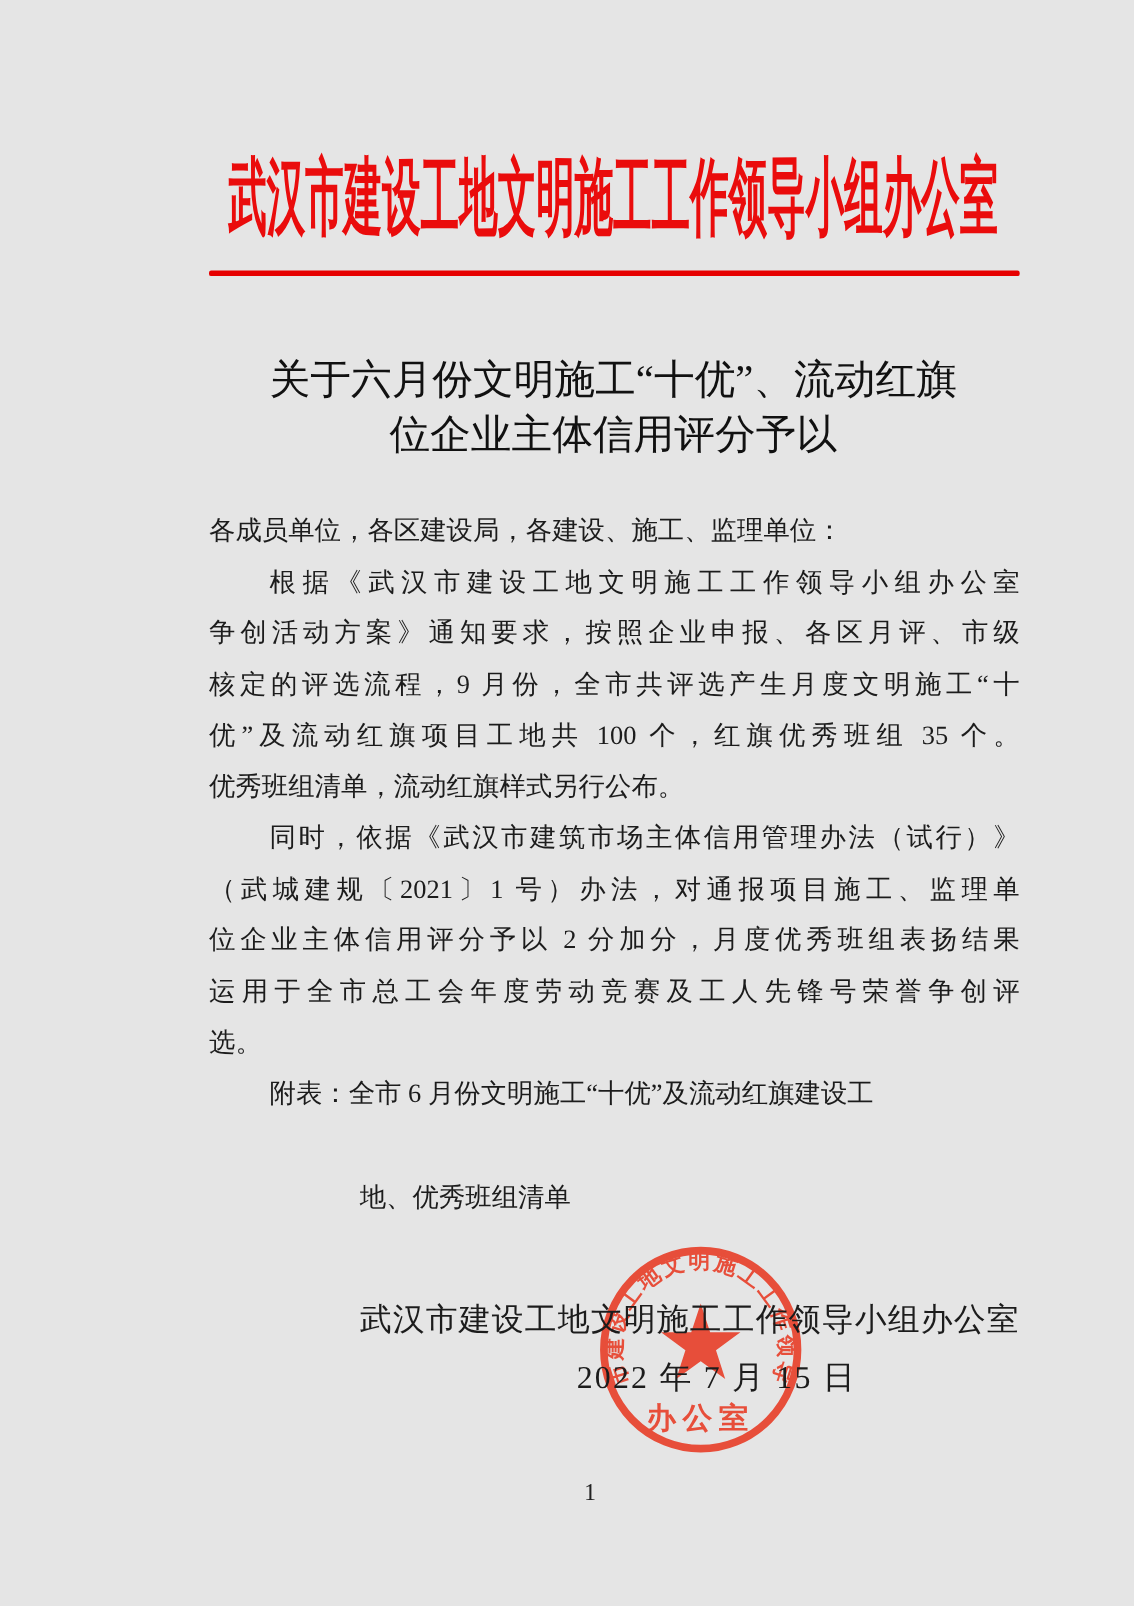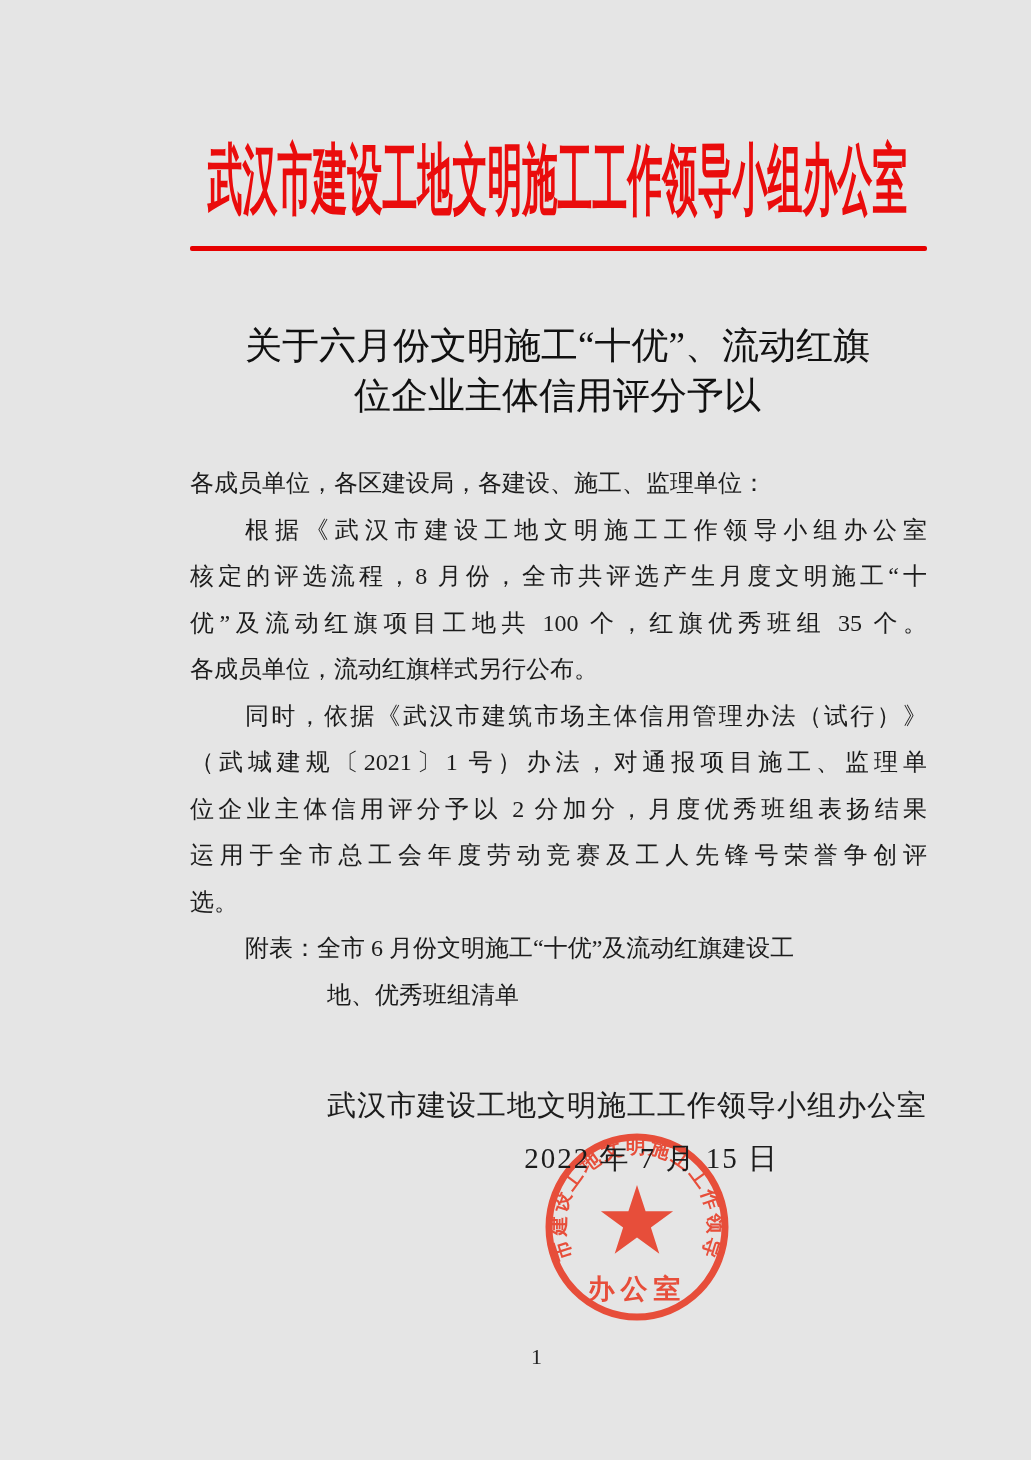--- a/index.html
+++ b/index.html
@@ -53,21 +53,21 @@
     position: relative;
     margin: 39px 0 0 148px;
     width: 737px;
     font-size: 24px;
     line-height: 46.5px;
     z-index: 2;
   }
   .ln { white-space: nowrap; }
   .jfull { white-space: normal; text-align: justify; text-align-last: justify; }
   .ind2 { padding-left: 55px; }
-  .ind5 { padding-left: 137px; }
+  .ind5 { padding-left: 137px; margin-top: 48px; }
   
   .sig {
     position: relative;
     z-index: 2;
     margin: 61px 0 0 148px;
     width: 737px;
     font-size: 29px;
     line-height: 53px;
   }
   .sig-org { text-align: right; letter-spacing: 1px; white-space: nowrap; }
@@ -106,23 +106,24 @@
   <div class="divider"></div>
 
   <div class="title">
     <div>关于六月份文明施工“十优”、流动红旗</div>
     <div>位企业主体信用评分予以</div>
   </div>
 
   <div class="bodytext">
     <div class="ln">各成员单位，各区建设局，各建设、施工、监理单位：</div>
     <div class="ln ind2 jfull">根据《武汉市建设工地文明施工工作领导小组办公室</div>
-    <div class="ln jfull">核定的评选流程，8 月份，全市共评选产生月度文明施工“十</div>
+    <div class="ln jfull">争创活动方案》通知要求，按照企业申报、各区月评、市级</div>
+    <div class="ln jfull">核定的评选流程，9 月份，全市共评选产生月度文明施工“十</div>
     <div class="ln jfull">优”及流动红旗项目工地共 100 个，红旗优秀班组 35 个。</div>
-    <div class="ln">各成员单位，流动红旗样式另行公布。</div>
+    <div class="ln">优秀班组清单，流动红旗样式另行公布。</div>
     <div class="ln ind2 jfull">同时，依据《武汉市建筑市场主体信用管理办法（试行）》</div>
     <div class="ln jfull">（武城建规〔2021〕1 号）办法，对通报项目施工、监理单</div>
     <div class="ln jfull">位企业主体信用评分予以 2 分加分，月度优秀班组表扬结果</div>
     <div class="ln jfull">运用于全市总工会年度劳动竞赛及工人先锋号荣誉争创评</div>
     <div class="ln">选。</div>
     <div class="ln ind2">附表：全市 6 月份文明施工“十优”及流动红旗建设工</div>
     <div class="ln ind5">地、优秀班组清单</div>
   </div>
 
   <div class="sig">

